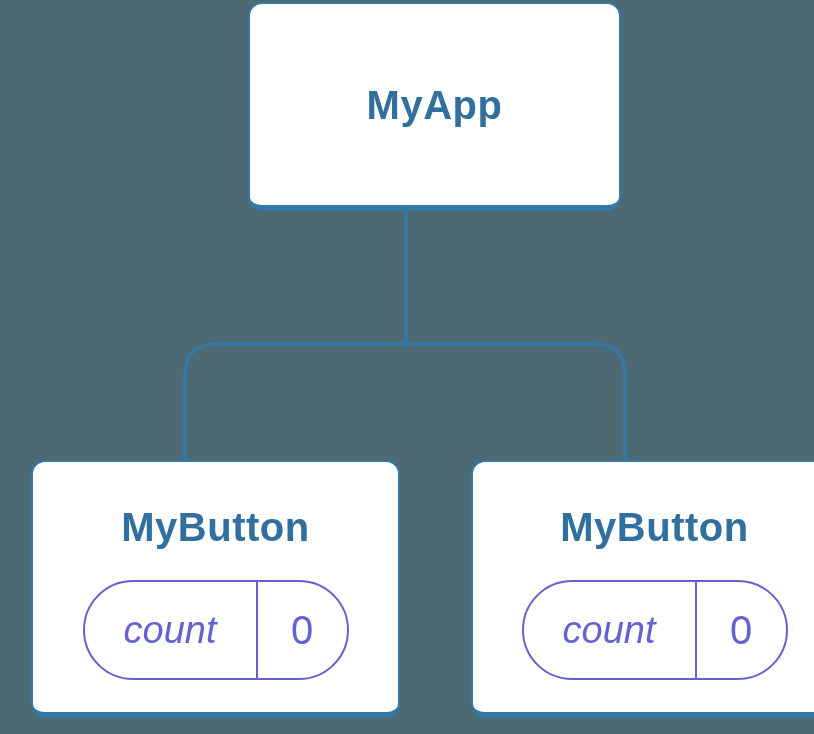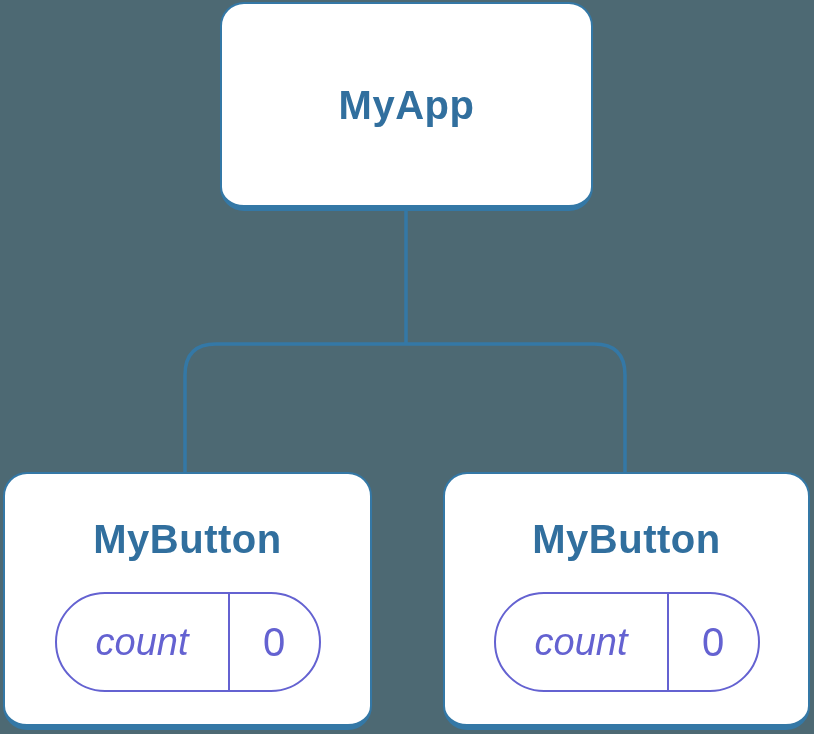--- a/index.html
+++ b/index.html
@@ -29,33 +29,34 @@
   .connector path {
     fill: none;
     stroke: currentColor;
     stroke-width: 3.5;
   }
   .node {
     position: absolute;
     background: var(--node-bg);
     border: 2px solid var(--node-border);
     border-bottom-width: 6px;
-    border-radius: 24px;
+    border-radius: 14px;
+    margin-left: 28px;
   }
   .node-root {
     left: 220px;
     top: 2px;
     width: 373px;
     height: 209px;
     display: flex;
     align-items: center;
     justify-content: center;
   }
   .node-child {
-    top: 472px;
+    top: 460px;
     width: 369px;
     height: 258px;
     display: flex;
     flex-direction: column;
     align-items: center;
   }
   .node-child-left { left: 3px; }
   .node-child-right { left: 443px; width: 367px; }
   .node-title {
     color: var(--node-title);

